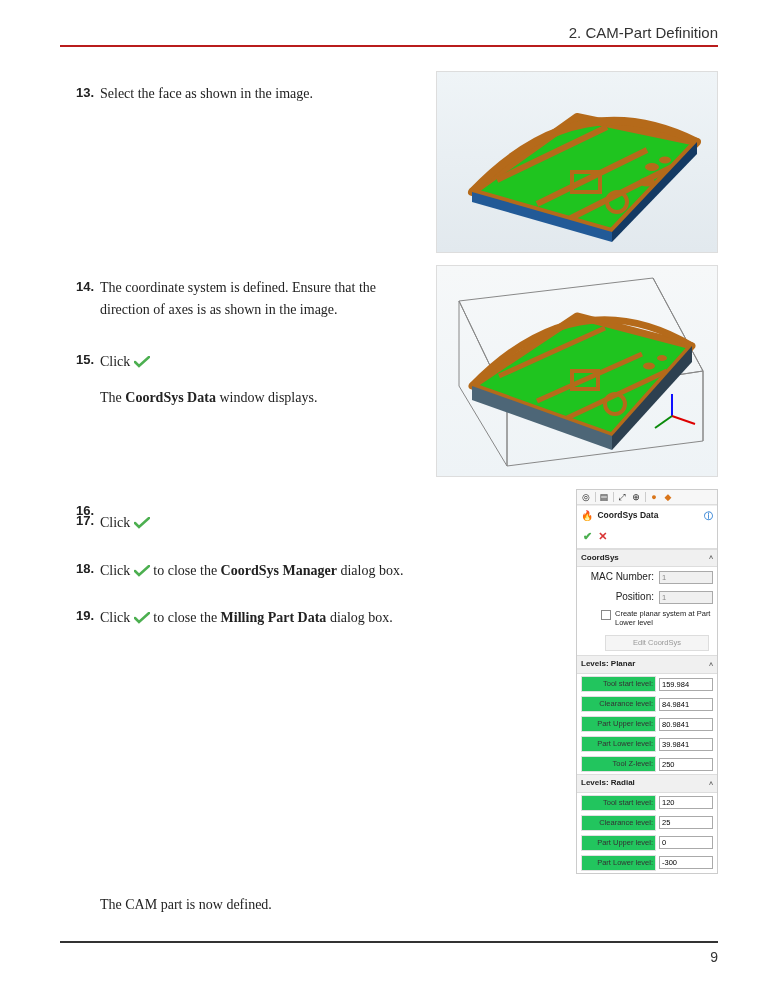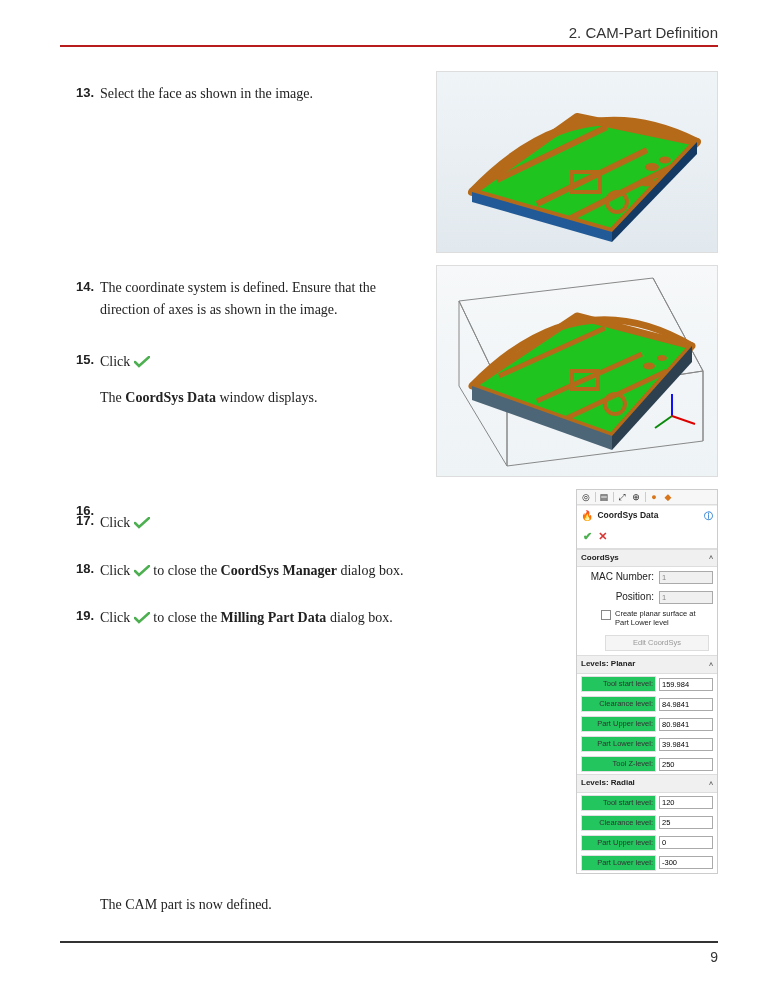--- a/index.html
+++ b/index.html
@@ -389,21 +389,21 @@
           <div class="field-row">
             <span class="label-plain">MAC Number:</span>
             <input disabled="" value="1" style="">
           </div>
           <div class="field-row">
             <span class="label-plain">Position:</span>
             <input disabled="" value="1" style="">
           </div>
           <div class="checkbox-row">
             <span class="cb"></span>
-            <span>Create planar surface at Part Lower level</span>
+            <span>Create planar system at Part Lower level</span>
           </div>
           <div class="edit-btn">Edit CoordSys</div>
 
           <div class="section-hdr">
             <span>Levels: Planar</span>
             <span class="arrow">˄</span>
           </div>
           <div class="field-row">
             <span class="label">Tool start level:</span>
             <input value="159.984" style="">

